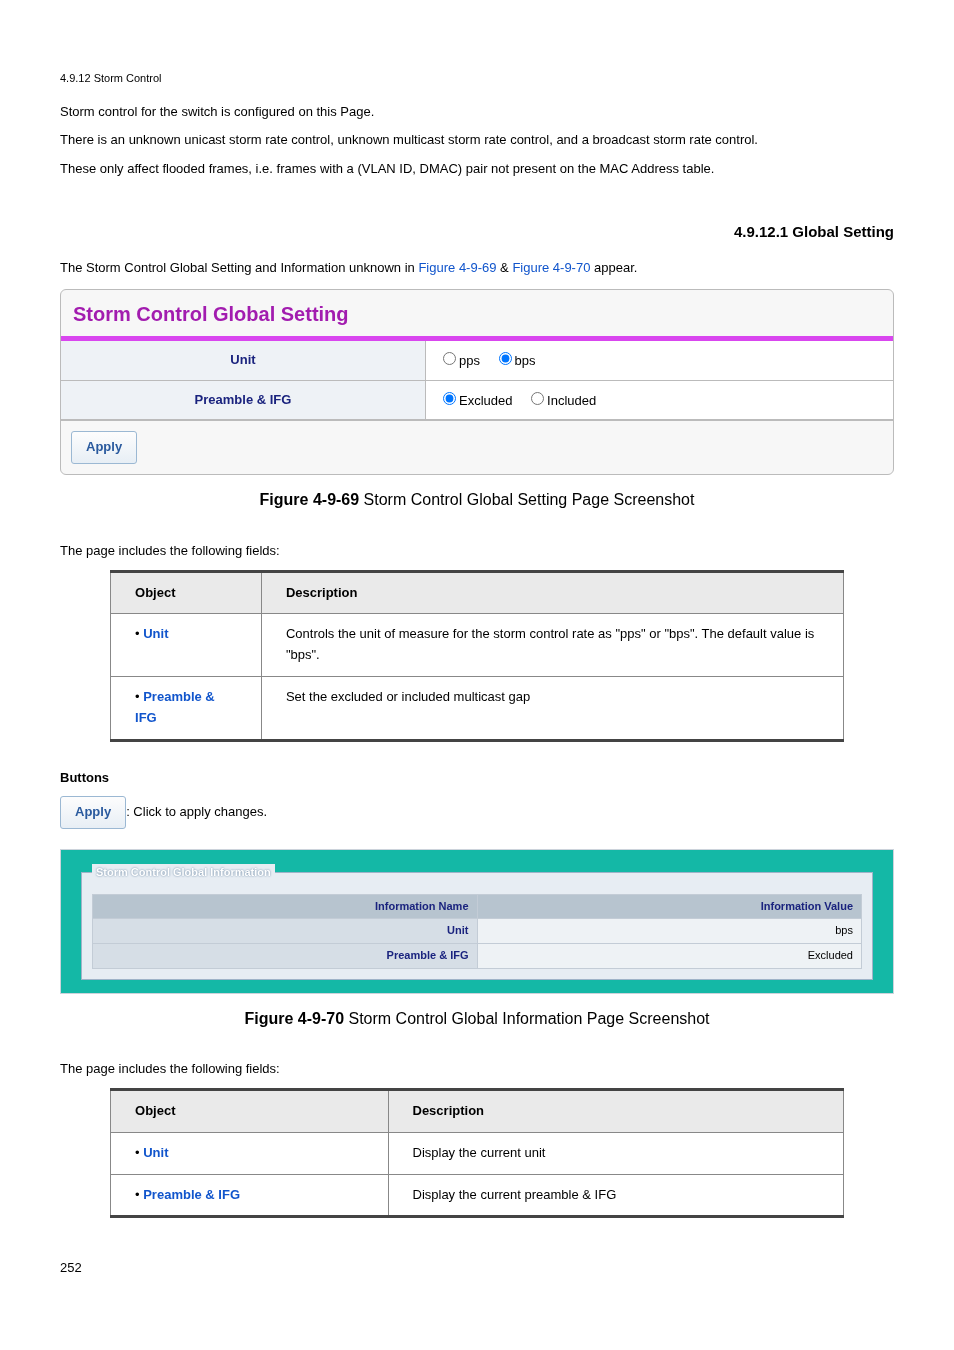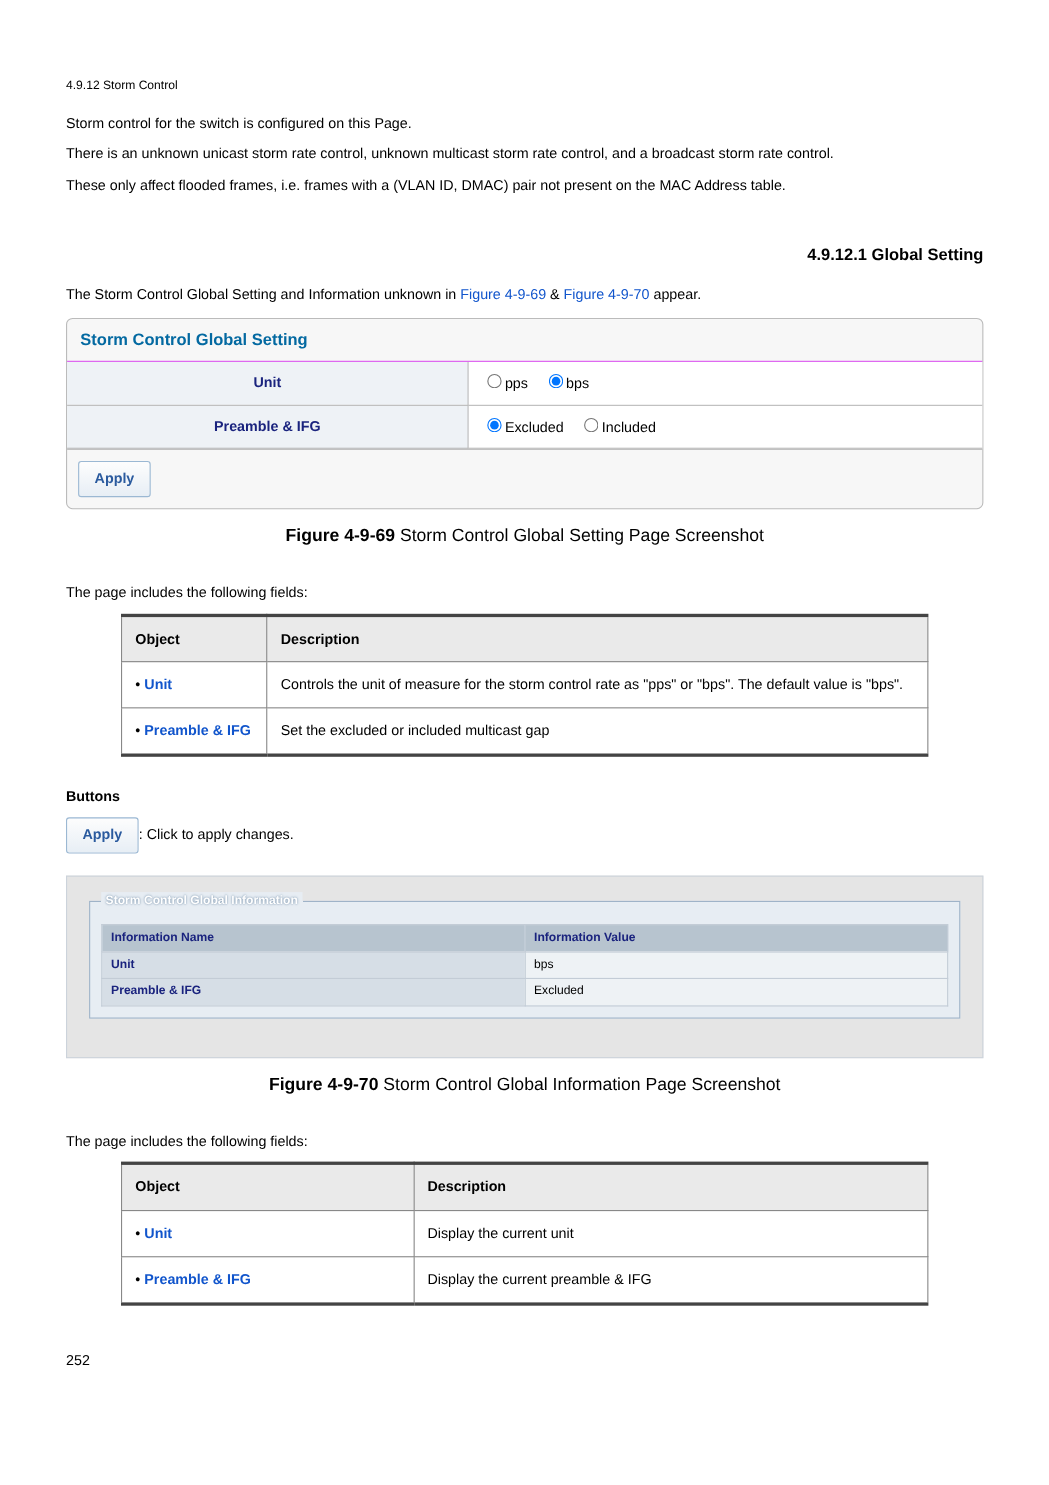--- a/index.html
+++ b/index.html
@@ -27,25 +27,25 @@
   .bold { font-weight: bold; }
 
   
   .panel {
     border: 1px solid #bbb;
     border-radius: 6px;
     background: #f7f7f7;
     margin-top: 10px;
   }
   .panel-title {
-    font-size: 15px;
-    font-weight: bold;
-    color: #0369a1;
+    font-size: 20px;
+    font-weight: bold;
+    color: #a21caf;
     padding: 8px 12px 6px 12px;
-    border-bottom: 1px solid #d946ef;
+    border-bottom: 5px solid #d946ef;
   }
   .panel-table {
     width: 100%;
     border-collapse: collapse;
   }
   .panel-table td {
     border: 1px solid #bbb;
     padding: 8px 12px;
     background: #fff;
   }
@@ -83,21 +83,21 @@
   }
 
   
   .def-table {
     width: 88%;
     margin-left: 6%;
     border-collapse: collapse;
   }
   .def-table th, .def-table td {
     border: 1px solid #888;
-    padding: 10px 12px;
+    padding: 10px 24px;
     text-align: left;
     vertical-align: top;
     font-size: 13px;
   }
   .def-table thead tr {
     background: #eaeaea;
     border-top: 3px solid #444;
   }
   .def-table tbody tr:last-child td {
     border-bottom: 3px solid #444;
@@ -108,22 +108,22 @@
     font-weight: bold;
   }
   .bullet::before {
     content: "•  ";
     color: #000;
     font-weight: normal;
   }
 
   
   .info-panel-wrap {
-    background: #e5e5e5;
-    padding: 14px 18px 35px 18px;
+    background: #14b8a6;
+    padding: 14px 18px 13px 18px;
     margin: 20px 0 6px 0;
     border: 1px solid #ccd3db;
   }
   .info-fieldset {
     border: 1px solid #9fb3c8;
     padding: 12px 10px 10px 10px;
     background: #e7edf3;
     position: relative;
   }
   .info-fieldset legend {
@@ -135,21 +135,21 @@
   }
   .info-fieldset legend .lg-text { color: #fff; text-shadow: 0 0 2px #5b7a99; }
   .info-table {
     width: 100%;
     border-collapse: collapse;
     font-size: 11px;
   }
   .info-table th, .info-table td {
     border: 1px solid #c3ccd6;
     padding: 3px 8px;
-    text-align: left;
+    text-align: right;
   }
   .info-table th {
     background: #b7c4cf;
     color: #1a237e;
     font-weight: bold;
   }
   .info-table td.name-cell {
     background: #d6dee6;
     color: #1a237e;
     font-weight: bold;

